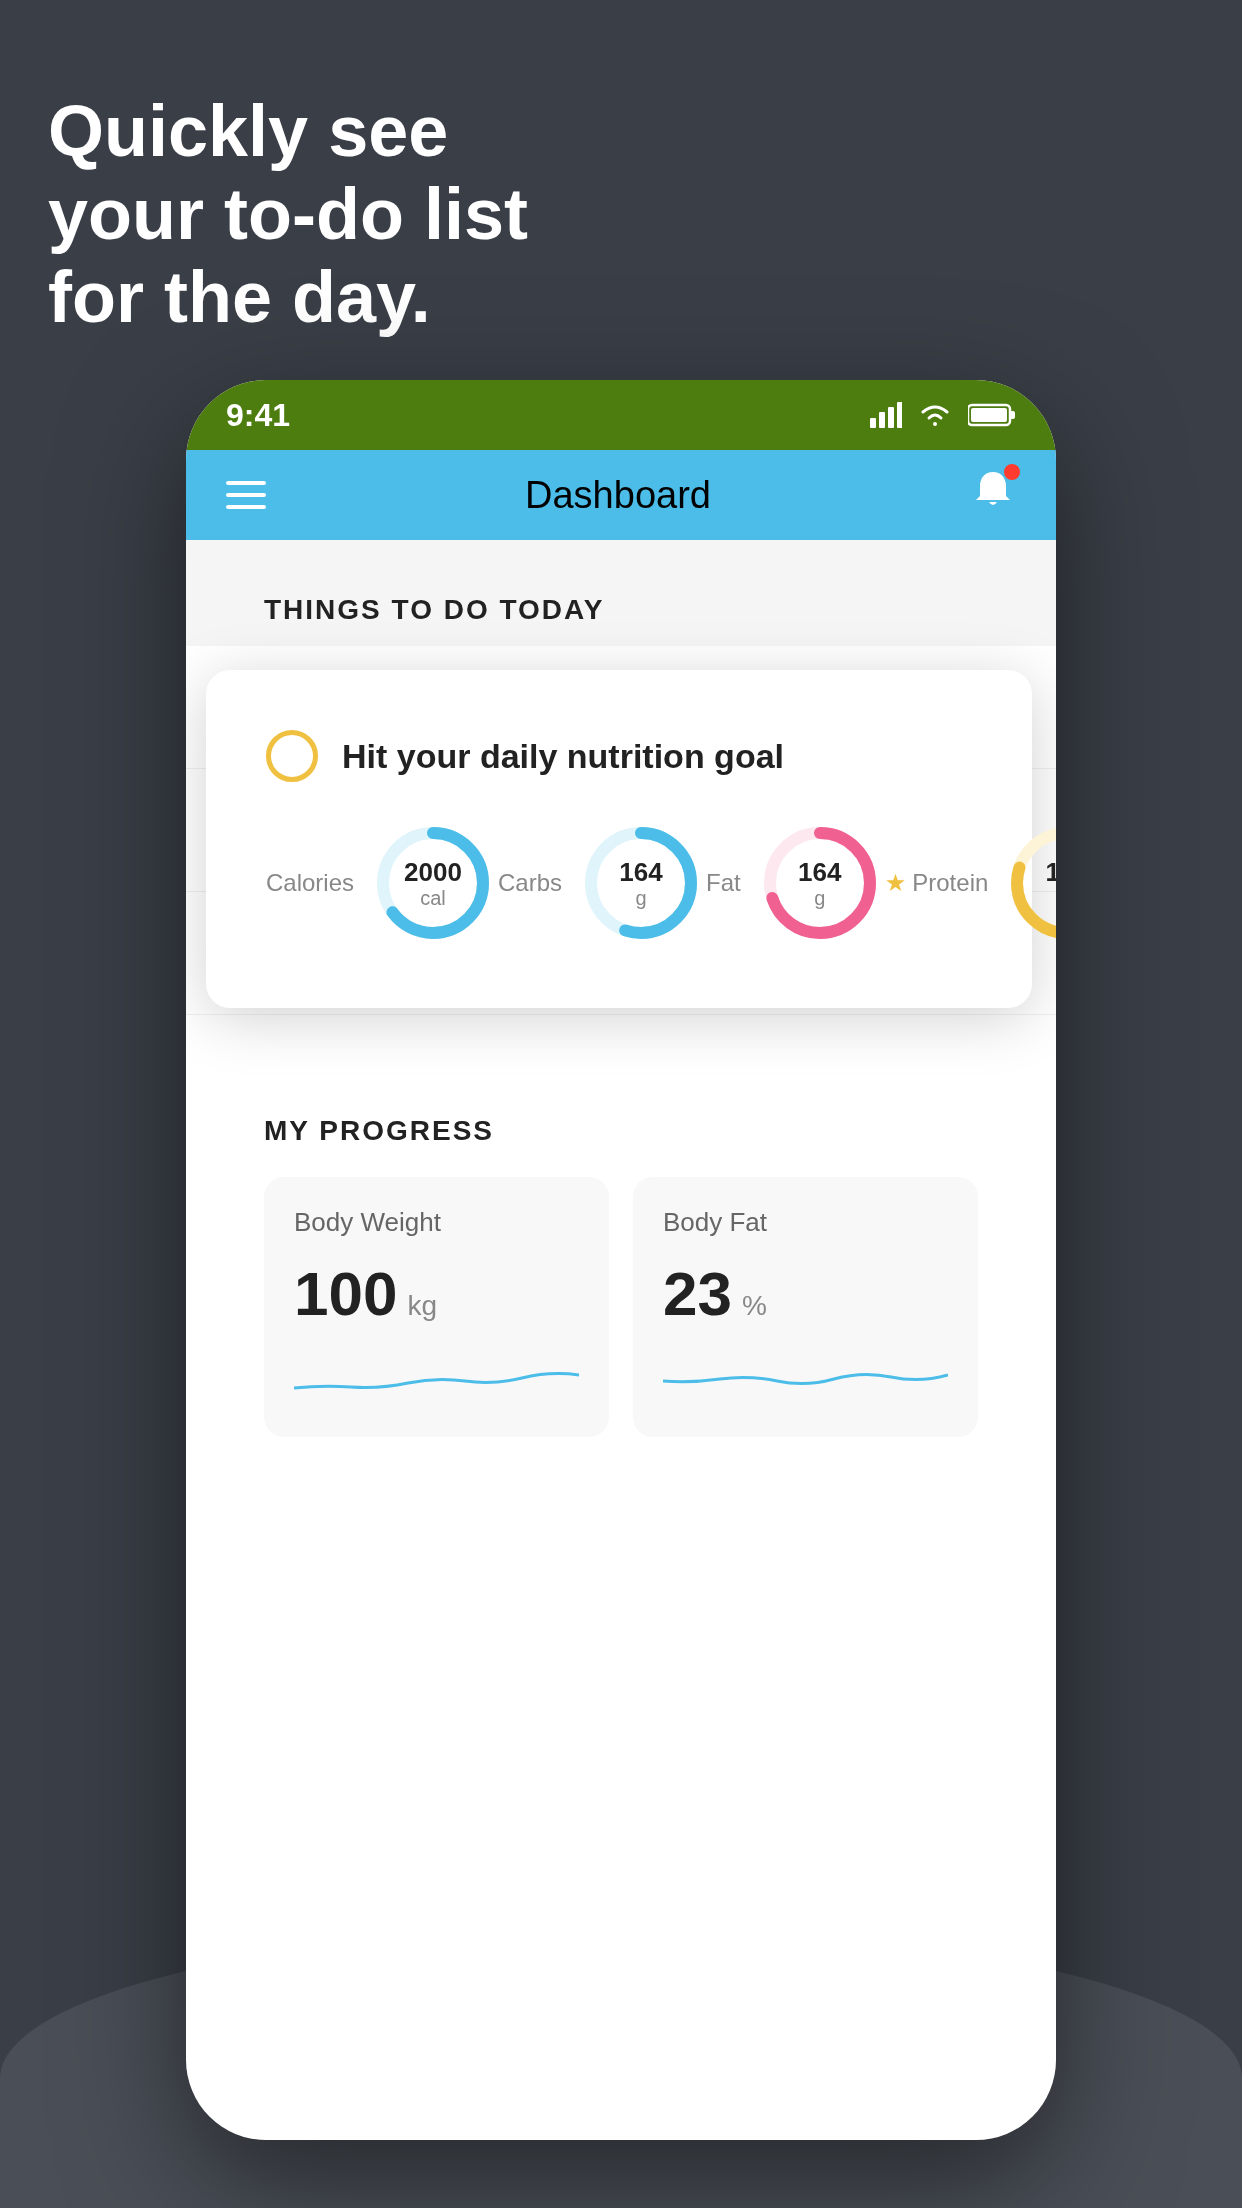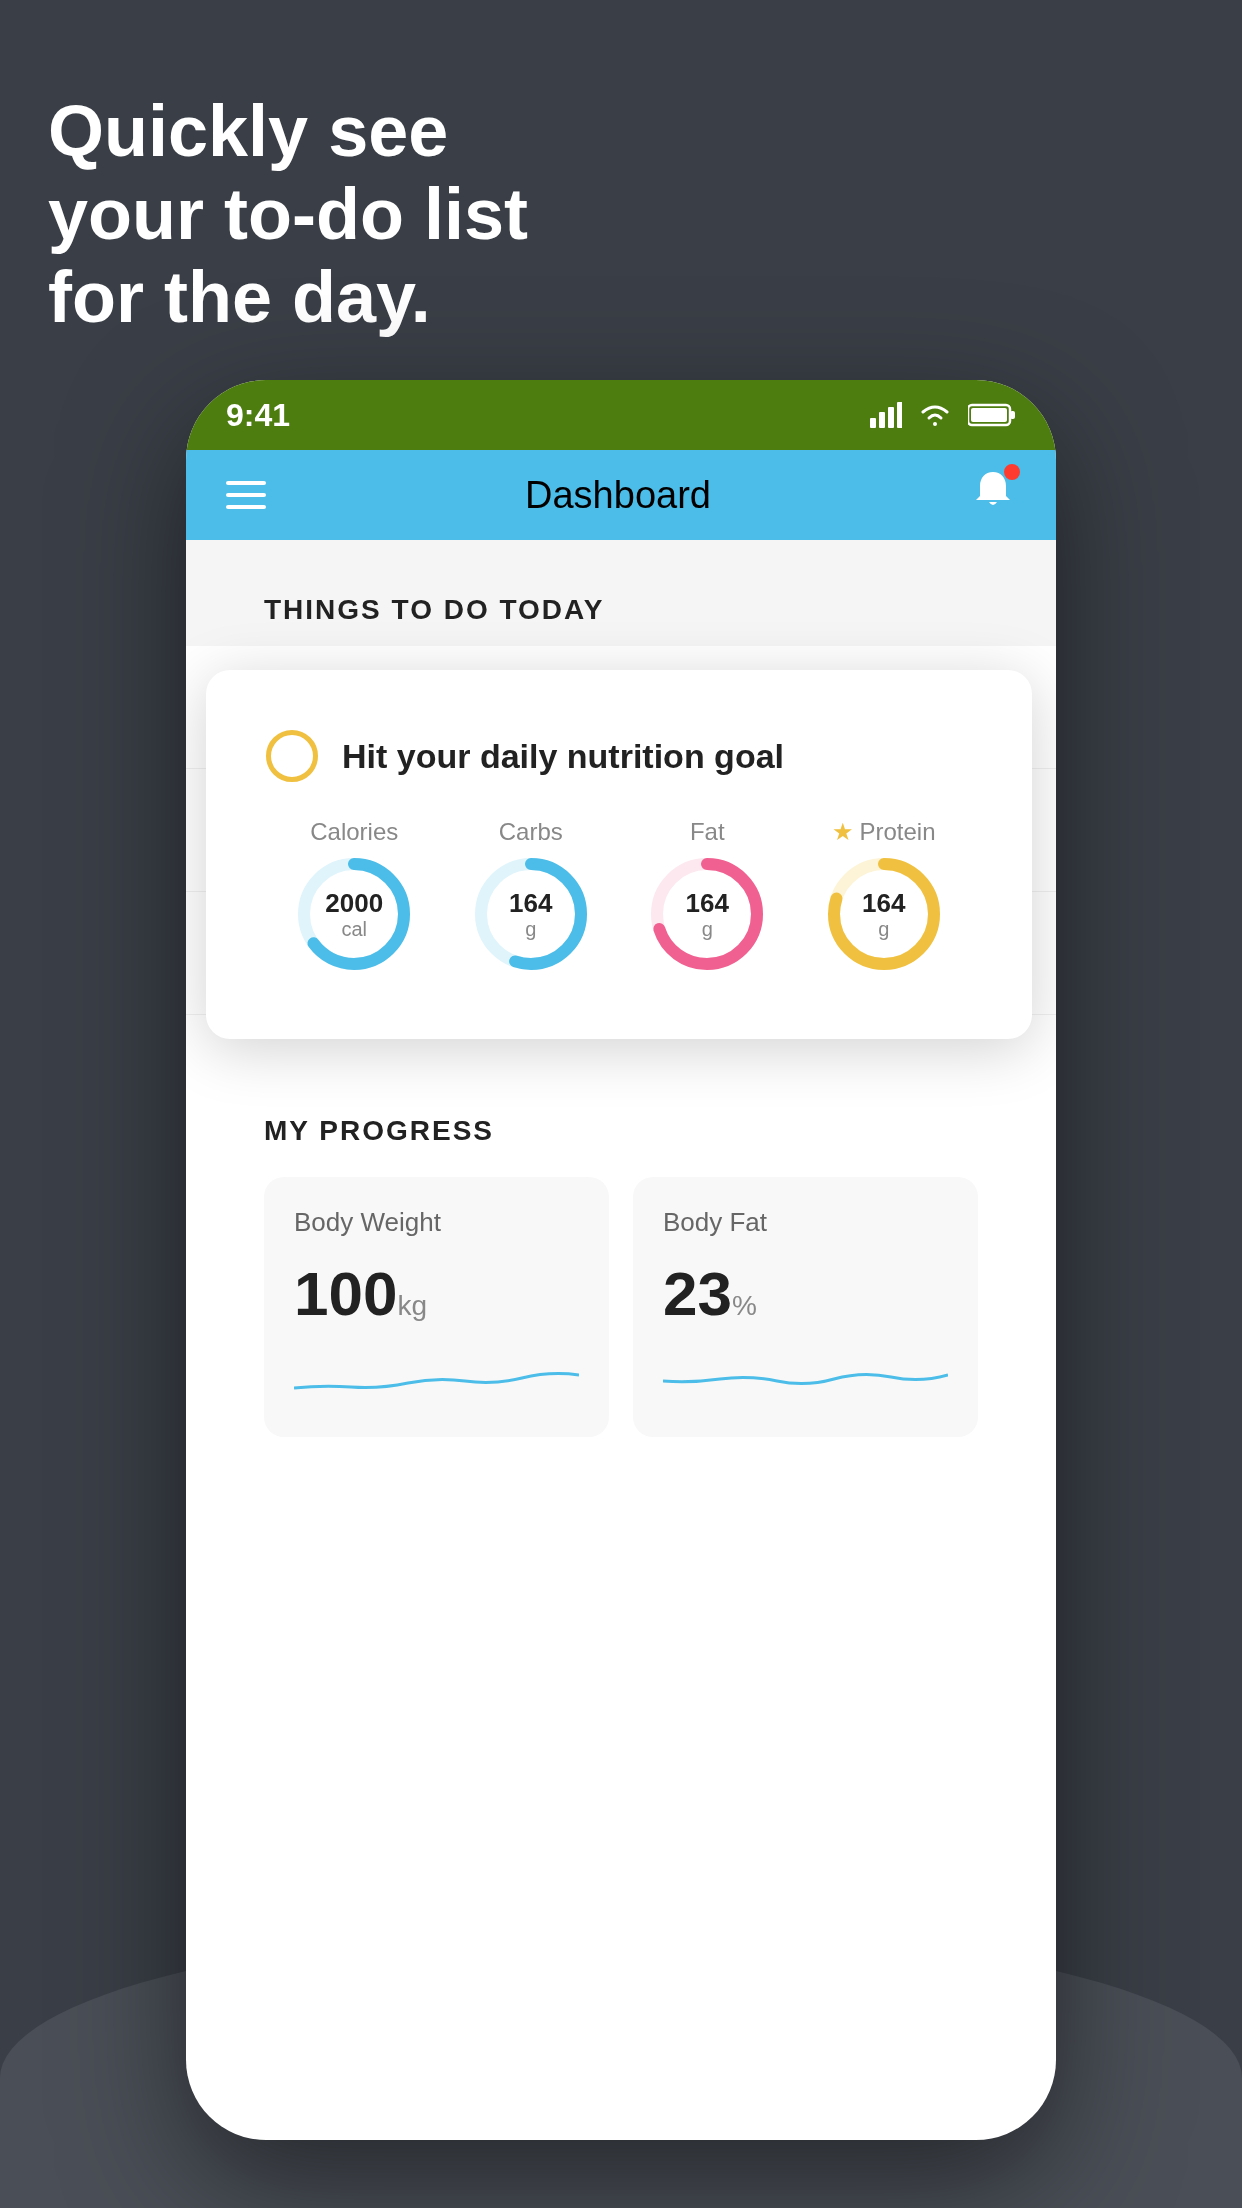--- a/index.html
+++ b/index.html
@@ -158,23 +158,23 @@
     }
 
     .nutrition-circles {
       display: flex;
       justify-content: space-around;
       align-items: flex-start;
     }
 
     .nutrition-item {
       display: flex;
-      flex-direction: column;
-      align-items: center;
-      gap: 3px;
+      flex-direction: row;
+      align-items: center;
+      gap: 14px;
     }
 
     .nutrition-label {
       font-size: 24px;
       color: #888;
     }
 
     .donut-container {
       position: relative;
       width: 130px;
@@ -301,20 +301,21 @@
 
     .progress-card-title {
       font-size: 26px;
       color: #666;
       margin-bottom: 20px;
     }
 
     .progress-value-row {
       display: flex;
       align-items: baseline;
+      gap: 10px;
       margin-bottom: 24px;
     }
 
     .progress-value {
       font-size: 62px;
       font-weight: 700;
       color: #222;
     }
 
     .progress-unit {

